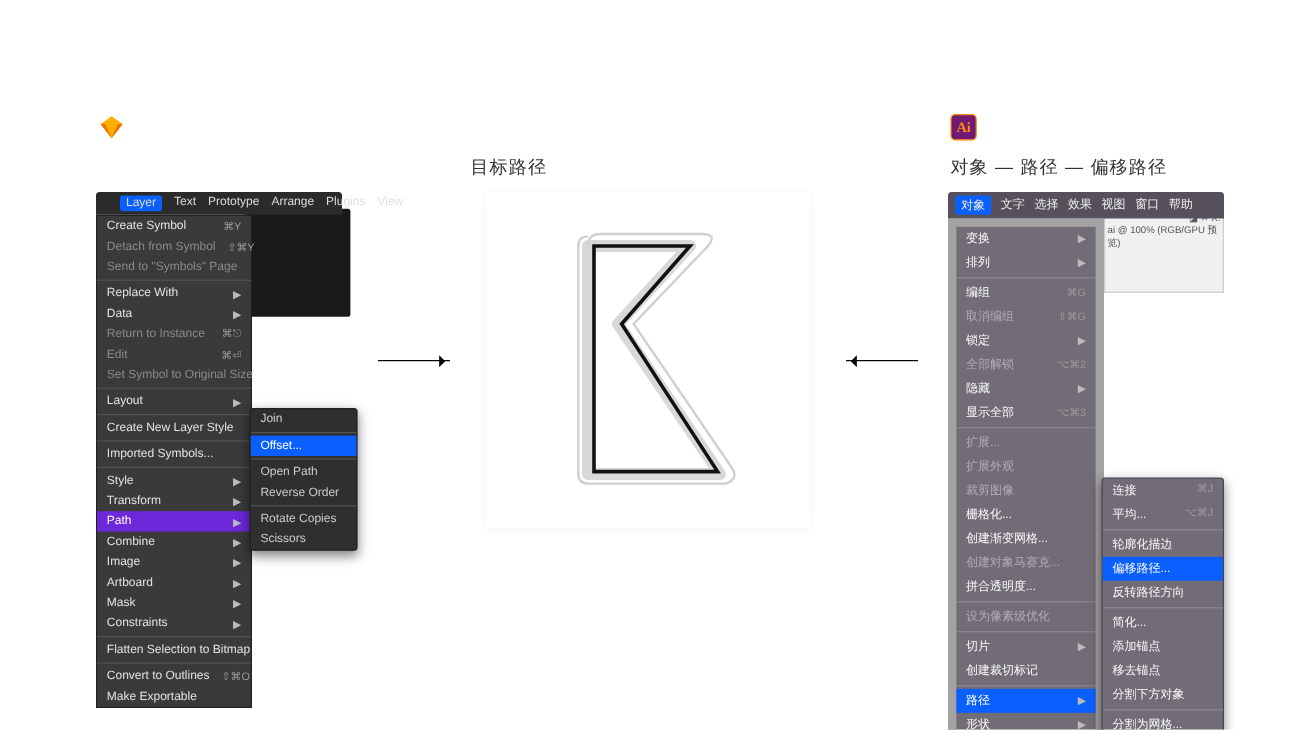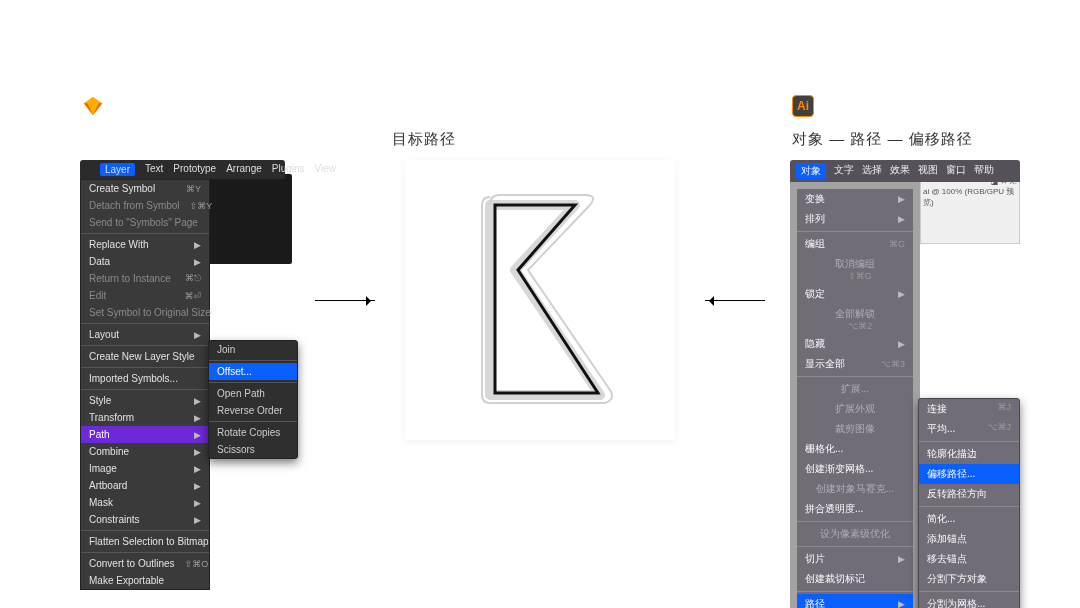--- a/index.html
+++ b/index.html
@@ -60,21 +60,21 @@
   }
   .ai-menubar .sel { background:#0a60ff; padding:1px 5px; border-radius:2px;}
   .ai-panel {
     background:#716c76; width:130px; color:#fafafa;
     border:7px solid #a3a3a3; font-size:10px;
   }
   .ai-panel .row {
     display:flex; justify-content:space-between; align-items:center;
     padding:3px 8px; white-space:nowrap;
   }
-  .ai-panel .dim{ color:#b0abb5;flex-direction:column;}
+  .ai-panel .dim{ color:#b0abb5;}
   .ai-panel .hl{ background:#0a60ff; color:#fff;}
   .ai-panel hr{ border:none; border-top:1px solid #8d8893; margin:2px 0;}
   .ai-sub {
     position:absolute; left:128px; top:238px; width:102px;
     background:#716c76; border:1px solid #4a4550; color:#fafafa;
     font-size:10px; border-radius:3px; box-shadow:0 4px 10px rgba(0,0,0,.5);
   }
   .ai-sub .row{ padding:3px 8px; display:flex; justify-content:space-between;}
   .ai-sub .hl{ background:#0a60ff;}
   .ai-sub hr{border:none;border-top:1px solid #8d8893;margin:2px 0;}
@@ -116,21 +116,21 @@
 <div class="stage">
 
   <div class="app-icon" style="left:82px; top:95px;">
     <svg viewBox="0 0 24 24" width="22" height="22">
         <polygon points="12,2 22,9 12,22 2,9" fill="#fdb300"></polygon>
         <polygon points="12,2 18,9 12,22 6,9" fill="#fdad00"></polygon>
         <polygon points="6,9 12,22 2,9" fill="#ea6c00"></polygon>
         <polygon points="18,9 22,9 12,22" fill="#ea6c00"></polygon>
       </svg>
   </div>
-  <div class="app-icon" style="left:792px; top:95px; background:#404040; color:#ff8a00; border:1px solid #ff8a00;">Ai</div>
+  <div class="app-icon" style="left:792px; top:95px; background:#701a75; color:#ff8a00; border:1px solid #ff8a00;font-family:Liberation Serif, serif;">Ai</div>
 
   <div class="heading" style="left:392px; top:130px;">目标路径</div>
   <div class="heading" style="left:792px; top:130px;">对象 — 路径 — 偏移路径</div>
 
   <div class="arrow" style="left:315px; top:300px;"></div>
   <div class="arrow left" style="left:705px; top:300px;"></div>
 
   <div class="canvas">
     <svg viewBox="0 0 180 230">
       <path d="M40 20 H125 L65 85 L150 210 H40 Z" fill="none" stroke="#d8d8d8" stroke-width="10" stroke-linejoin="round"></path>

